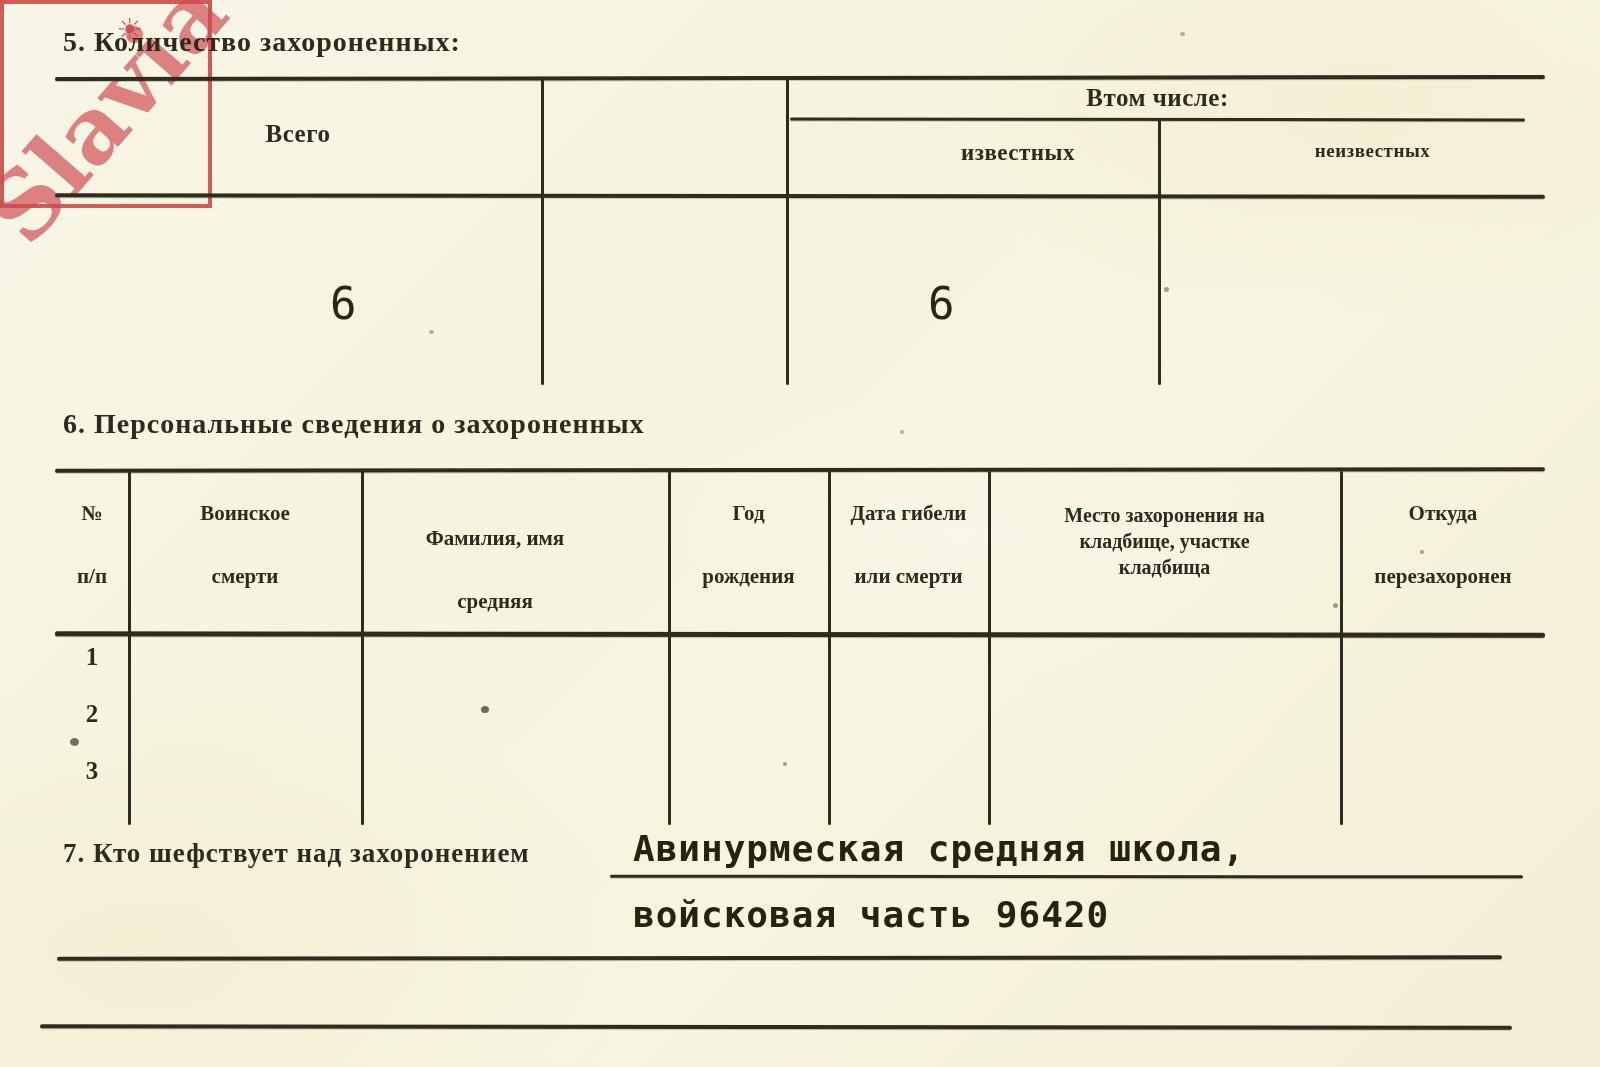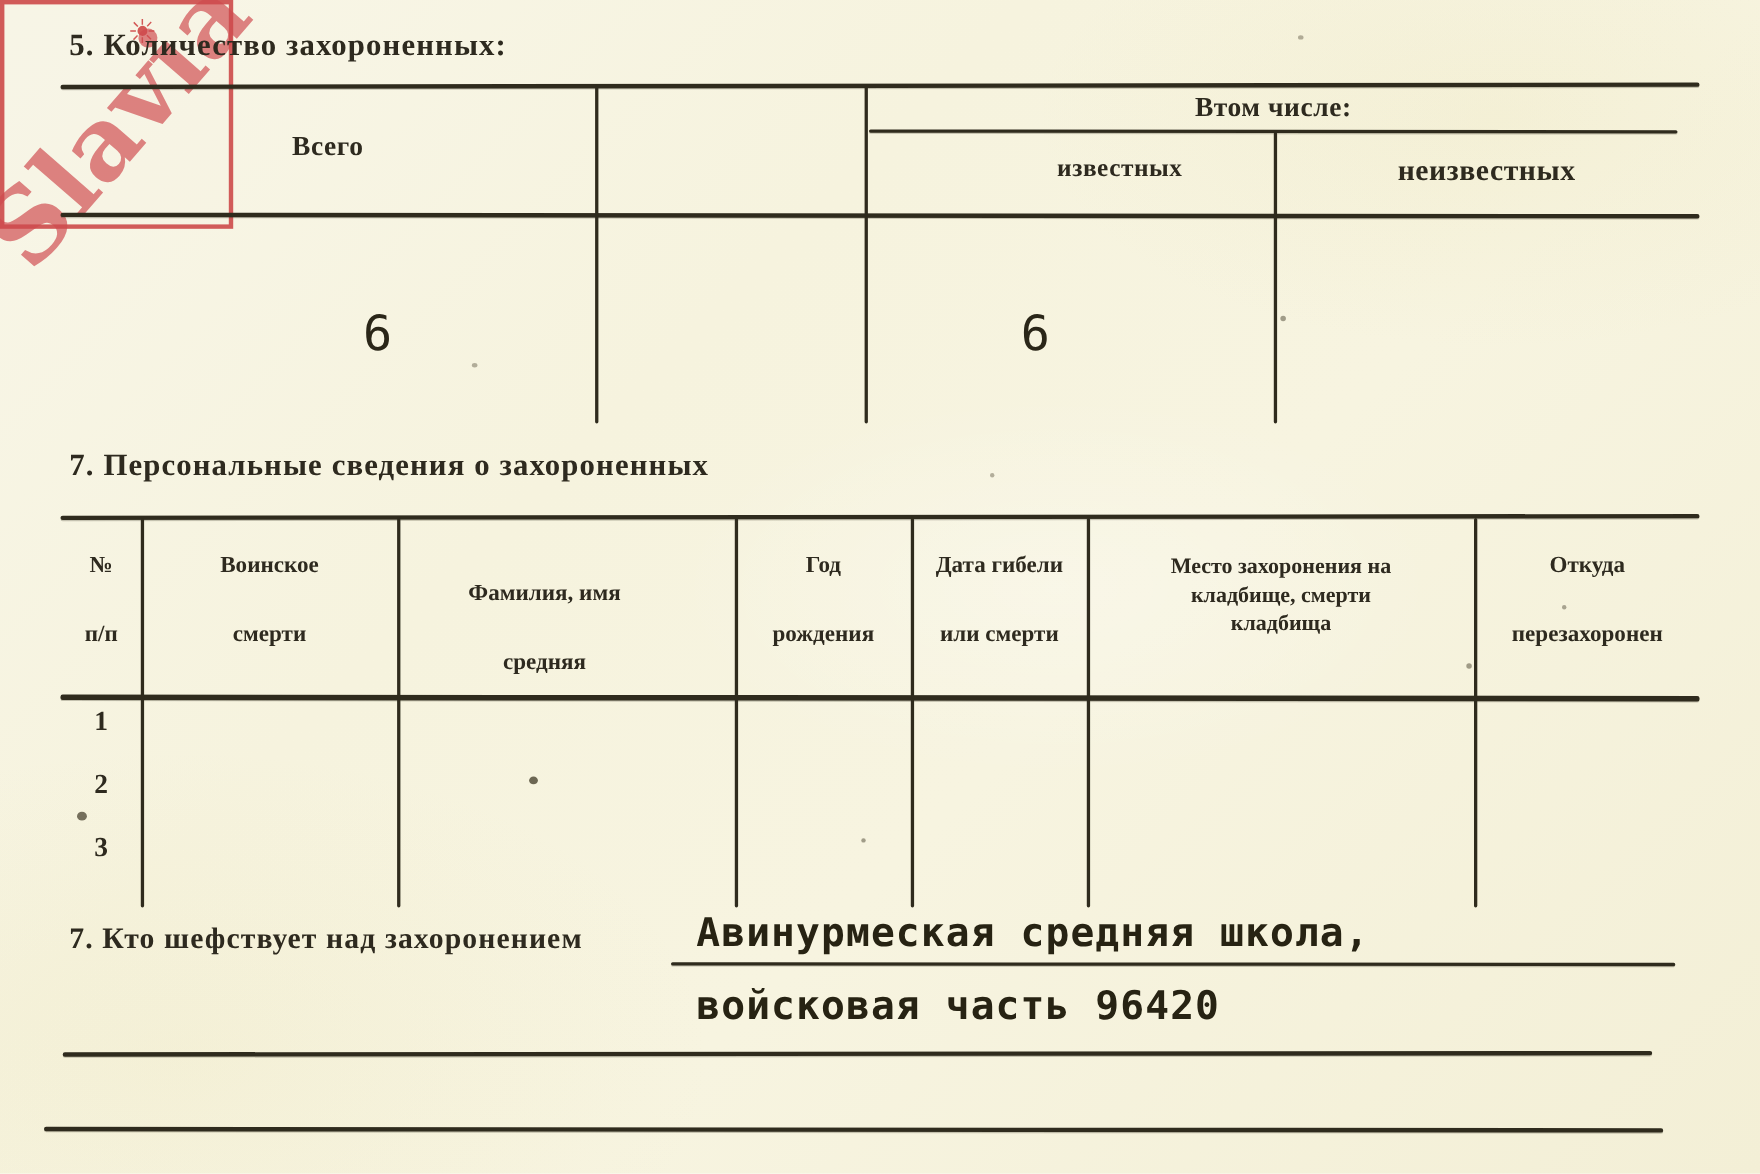--- a/index.html
+++ b/index.html
@@ -70,27 +70,27 @@
   <div class="hline" style="left:55px;top:76px;width:1490px;height:4px;transform:rotate(-0.08deg);"></div>
   <div class="hline" style="left:790px;top:118px;width:735px;height:3px;transform:rotate(0.06deg);"></div>
   <div class="hline" style="left:55px;top:194px;width:1490px;height:4px;transform:rotate(0.05deg);"></div>
   <div class="vline" style="left:541px;top:78px;height:307px;"></div>
   <div class="vline" style="left:786px;top:78px;height:307px;"></div>
   <div class="vline" style="left:1158px;top:120px;height:265px;"></div>
 
   <div class="label t5-head" style="left:55px;top:120px;width:486px;">Всего</div>
   <div class="label t5-head" style="left:790px;top:84px;width:735px;">Втом числе:</div>
   <div class="label t5-head" style="left:790px;top:140px;width:368px;font-size:23px;margin-left:44px;">известных</div>
-  <div class="label t5-head" style="left:1158px;top:140px;width:387px;font-size:27px;">неизвестных</div>
+  <div class="label t5-head" style="left:1158px;top:140px;width:387px;font-size:19px;padding-left:21px;">неизвестных</div>
 
   <div class="value-six" style="left:330px;top:278px;">6</div>
   <div class="value-six" style="left:928px;top:278px;">6</div>
   <div class="value-six" style="left:1320px;top:278px;"></div>
 
-  <div class="sec-title" style="left:63px;top:408px;">7. Персональные сведения о захороненных</div>
+  <div class="sec-title" style="left:63px;top:408px;">6. Персональные сведения о захороненных</div>
 
   <div class="hline" style="left:55px;top:468px;width:1490px;height:4px;transform:rotate(-0.06deg);"></div>
   <div class="hline" style="left:55px;top:632px;width:1490px;height:5px;transform:rotate(0.05deg);"></div>
   <div class="vline" style="left:128px;top:471px;height:354px;"></div>
   <div class="vline" style="left:361px;top:471px;height:354px;"></div>
   <div class="vline" style="left:668px;top:471px;height:354px;"></div>
   <div class="vline" style="left:828px;top:471px;height:354px;"></div>
   <div class="vline" style="left:988px;top:471px;height:354px;"></div>
   <div class="vline" style="left:1340px;top:471px;height:354px;"></div>
 
@@ -109,21 +109,21 @@
   <div class="t6cell" style="left:669px;top:500px;width:159px;height:90px;">
     <span>Год</span>
     <span>рождения</span>
   </div>
   <div class="t6cell" style="left:829px;top:500px;width:159px;height:90px;">
     <span>Дата гибели</span>
     <span>или смерти</span>
   </div>
   <div class="t6cell three" style="left:989px;top:494px;width:351px;height:94px;font-size:20px;">
     <span>Место захоронения на</span>
-    <span>кладбище, смерти</span>
+    <span>кладбище, участке</span>
     <span>кладбища</span>
   </div>
   <div class="t6cell" style="left:1341px;top:500px;width:204px;height:90px;">
     <span>Откуда</span>
     <span>перезахоронен</span>
   </div>
 
   <div class="rownum" style="left:55px;top:643px;">1</div>
   <div class="rownum" style="left:55px;top:700px;">2</div>
   <div class="rownum" style="left:55px;top:757px;">3</div>

